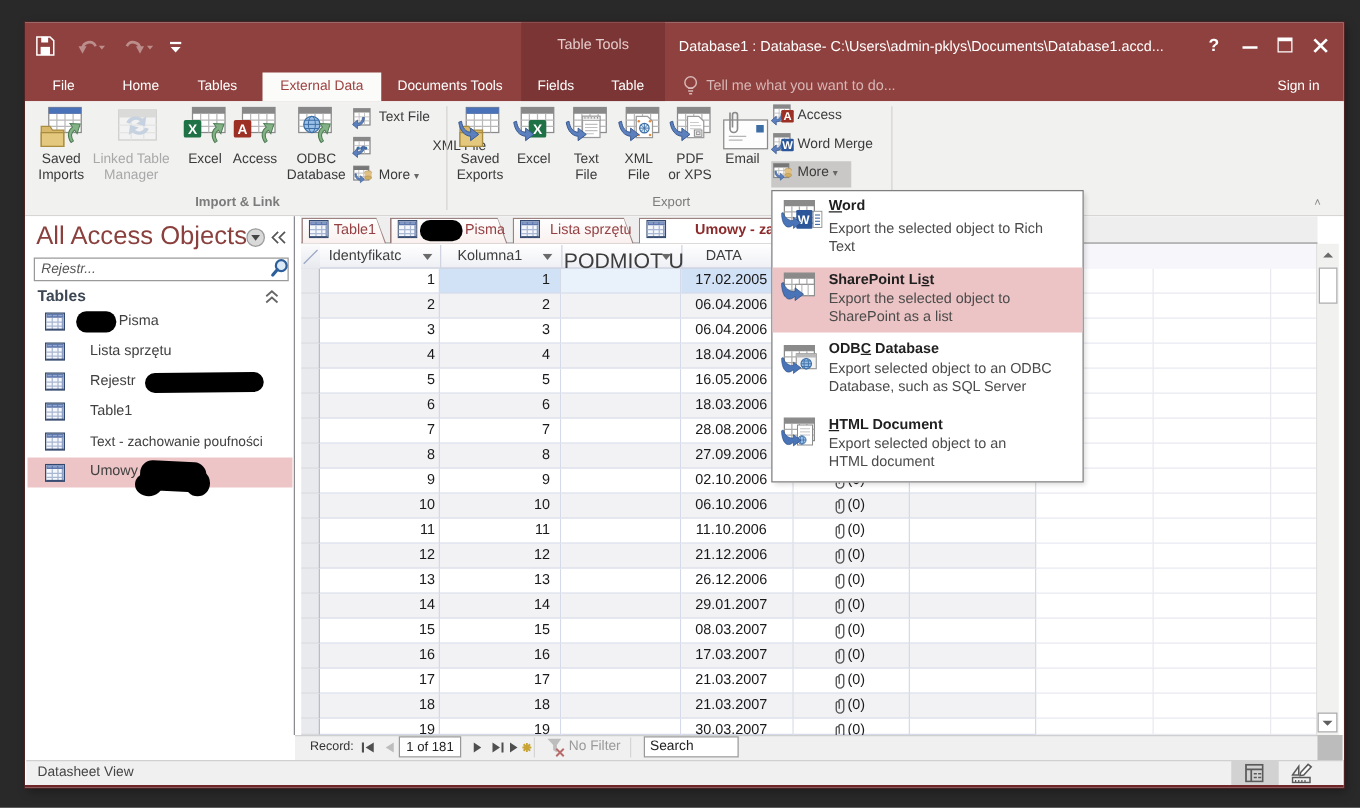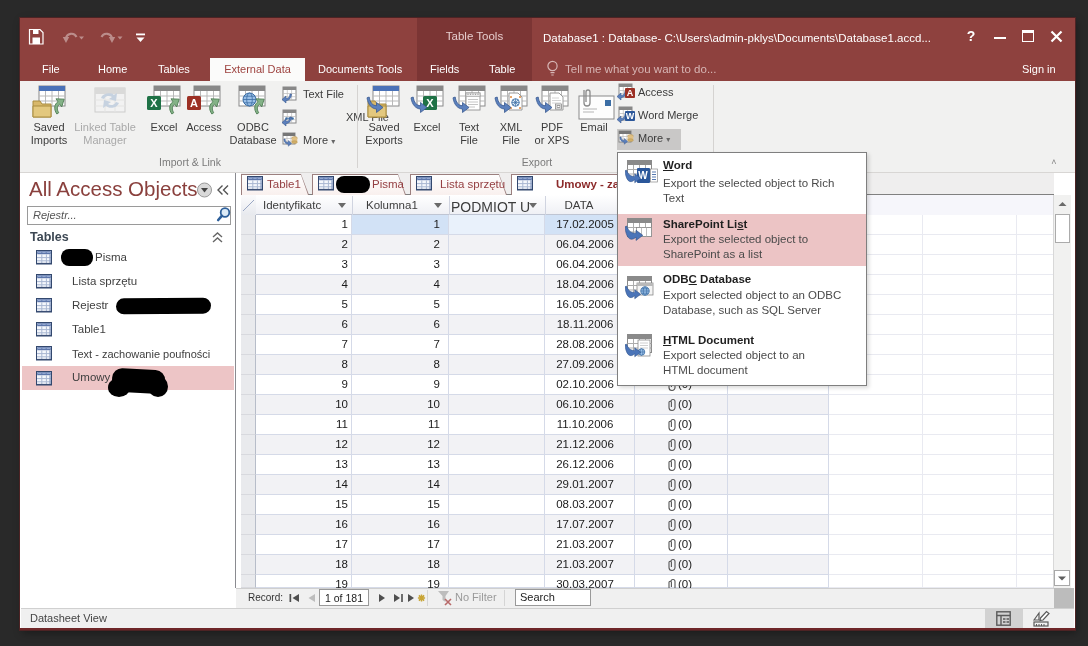--- a/index.html
+++ b/index.html
@@ -71,21 +71,21 @@
 </style>
 
 <div class="rlbl" style="left:26px;top:121px;width:46px;">Saved<br>Imports</div>
 <div class="rlbl" style="left:71px;top:121px;width:68px;color:#a9a9a9;">Linked Table<br>Manager</div>
 <div class="rlbl" style="left:141px;top:121px;width:46px;">Excel</div>
 <div class="rlbl" style="left:181px;top:121px;width:46px;">Access</div>
 <div class="rlbl" style="left:226px;top:121px;width:54px;">ODBC<br>Database</div>
 <div class="rsm" style="left:303px;top:88px;">Text File</div>
 <div class="rsm" style="left:303px;top:111px;margin-left:43px;">XML File</div>
 <div class="rsm" style="left:303px;top:134px;">More <span style="font-size:8px;color:#666;">▾</span></div>
-<div class="rgrp" style="left:140px;top:156px;width:100px;">Import &amp; Link</div>
+<div class="rgrp" style="left:140px;top:156px;width:100px;font-weight:bold;">Import &amp; Link</div>
 <div class="rdiv" style="left:357px;"></div>
 
 <div class="rlbl" style="left:361px;top:121px;width:46px;">Saved<br>Exports</div>
 <div class="rlbl" style="left:404px;top:121px;width:46px;">Excel</div>
 <div class="rlbl" style="left:446px;top:121px;width:46px;">Text<br>File</div>
 <div class="rlbl" style="left:488px;top:121px;width:46px;">XML<br>File</div>
 <div class="rlbl" style="left:529px;top:121px;width:46px;">PDF<br>or XPS</div>
 <div class="rlbl" style="left:571px;top:121px;width:46px;">Email</div>
 <div class="rsm" style="left:638px;top:86px;">Access</div>
 <div class="rsm" style="left:638px;top:109px;">Word Merge</div>
@@ -355,21 +355,21 @@
     <path d="M2 16 L13 16 Z" fill="#dcdfe6"></path>
   </svg>
 <div class="abs" style="left:352px;top:196px;width:1px;height:19px;background:#d0d4e0;"></div>
 <div class="abs" style="left:449px;top:196px;width:1px;height:19px;background:#d0d4e0;"></div>
 <div class="abs" style="left:545px;top:196px;width:1px;height:19px;background:#d0d4e0;"></div>
 <div class="abs" style="left:635px;top:196px;width:1px;height:19px;background:#d0d4e0;"></div>
 <div class="abs" style="left:728px;top:196px;width:1px;height:19px;background:#d0d4e0;"></div>
 <div class="abs" style="left:829px;top:196px;width:1px;height:19px;background:#d0d4e0;"></div>
 <div class="abs" style="left:263px;top:199px;font-size:11.5px;color:#3d3d3d;">Identyfikatc</div>
 <div class="abs" style="left:366px;top:199px;font-size:11.5px;color:#3d3d3d;">Kolumna1</div>
-<div class="abs" style="left:451px;top:199px;font-size:14px;color:#3d3d3d;text-align:right;">PODMIOT U</div>
+<div class="abs" style="left:451px;top:199px;font-size:17px;color:#3d3d3d;text-align:right;">PODMIOT U</div>
 <div class="abs" style="left:534px;top:199px;width:90px;text-align:center;font-size:11.5px;color:#3d3d3d;">DATA</div>
 <svg class="abs" style="left:338px;top:203px;" width="9" height="6">
     <path d="M0 0 L8 0 L4 5 Z" fill="#6a6a6a"></path>
   </svg>
 <svg class="abs" style="left:434px;top:203px;" width="9" height="6">
     <path d="M0 0 L8 0 L4 5 Z" fill="#6a6a6a"></path>
   </svg>
 <svg class="abs" style="left:529px;top:203px;" width="9" height="6">
     <path d="M0 0 L8 0 L4 5 Z" fill="#6a6a6a"></path>
   </svg>
@@ -453,21 +453,21 @@
 <div class="abs" style="left:241px;top:314.8px;width:15px;height:20.1px;background:#e9eaed;border-bottom:1px solid #d8d9de;border-right:1px solid #b7bdc9;"></div>
 <div class="abs" style="left:256px;top:314.8px;width:96px;height:20.1px;background:#f2f2f5;border-bottom:1px solid #d5dae8;border-right:1px solid #d5dae8;"></div>
 <div class="abs" style="left:352px;top:314.8px;width:97px;height:20.1px;background:#f2f2f5;border-bottom:1px solid #d5dae8;border-right:1px solid #d5dae8;"></div>
 <div class="abs" style="left:449px;top:314.8px;width:96px;height:20.1px;background:#f2f2f5;border-bottom:1px solid #d5dae8;border-right:1px solid #d5dae8;"></div>
 <div class="abs" style="left:545px;top:314.8px;width:90px;height:20.1px;background:#f2f2f5;border-bottom:1px solid #d5dae8;border-right:1px solid #d5dae8;"></div>
 <div class="abs" style="left:635px;top:314.8px;width:93px;height:20.1px;background:#f2f2f5;border-bottom:1px solid #d5dae8;border-right:1px solid #d5dae8;"></div>
 <div class="abs" style="left:728px;top:314.8px;width:101px;height:20.1px;background:#f2f2f5;border-bottom:1px solid #d5dae8;border-right:1px solid #d5dae8;"></div>
 <div class="abs" style="left:829px;top:333.8px;width:224px;height:1px;background:#e9eaf1;"></div>
 <div class="abs" style="left:256px;top:317.8px;width:92px;text-align:right;font-size:11.5px;color:#1a1a1a;">6</div>
 <div class="abs" style="left:352px;top:317.8px;width:88px;text-align:right;font-size:11.5px;color:#1a1a1a;">6</div>
-<div class="abs" style="left:542px;top:317.8px;width:86px;text-align:center;font-size:11.5px;color:#1a1a1a;">18.11.2006</div>
+<div class="abs" style="left:542px;top:317.8px;width:86px;text-align:center;font-size:11.5px;color:#1a1a1a;">18.03.2006</div>
 <div class="abs" style="left:668px;top:317.8px;"><svg width="10" height="14" viewBox="0 0 10 14">
       <path d="M3 3.5 a2 2 0 0 1 4 0 v6 a3 3 0 0 1 -6 0 v-5 a1.2 1.2 0 0 1 2.4 0 v4.5" fill="none" stroke="#555" stroke-width="1.1"></path>
     </svg></div>
 <div class="abs" style="left:678px;top:317.8px;font-size:11.5px;color:#1a1a1a;">(0)</div>
 <div class="abs" style="left:241px;top:334.8px;width:15px;height:20.1px;background:#e9eaed;border-bottom:1px solid #d8d9de;border-right:1px solid #b7bdc9;"></div>
 <div class="abs" style="left:256px;top:334.8px;width:96px;height:20.1px;background:#ffffff;border-bottom:1px solid #d5dae8;border-right:1px solid #d5dae8;"></div>
 <div class="abs" style="left:352px;top:334.8px;width:97px;height:20.1px;background:#ffffff;border-bottom:1px solid #d5dae8;border-right:1px solid #d5dae8;"></div>
 <div class="abs" style="left:449px;top:334.8px;width:96px;height:20.1px;background:#ffffff;border-bottom:1px solid #d5dae8;border-right:1px solid #d5dae8;"></div>
 <div class="abs" style="left:545px;top:334.8px;width:90px;height:20.1px;background:#ffffff;border-bottom:1px solid #d5dae8;border-right:1px solid #d5dae8;"></div>
 <div class="abs" style="left:635px;top:334.8px;width:93px;height:20.1px;background:#ffffff;border-bottom:1px solid #d5dae8;border-right:1px solid #d5dae8;"></div>
@@ -603,21 +603,21 @@
 <div class="abs" style="left:241px;top:515.2px;width:15px;height:20.0px;background:#e9eaed;border-bottom:1px solid #d8d9de;border-right:1px solid #b7bdc9;"></div>
 <div class="abs" style="left:256px;top:515.2px;width:96px;height:20.0px;background:#f2f2f5;border-bottom:1px solid #d5dae8;border-right:1px solid #d5dae8;"></div>
 <div class="abs" style="left:352px;top:515.2px;width:97px;height:20.0px;background:#f2f2f5;border-bottom:1px solid #d5dae8;border-right:1px solid #d5dae8;"></div>
 <div class="abs" style="left:449px;top:515.2px;width:96px;height:20.0px;background:#f2f2f5;border-bottom:1px solid #d5dae8;border-right:1px solid #d5dae8;"></div>
 <div class="abs" style="left:545px;top:515.2px;width:90px;height:20.0px;background:#f2f2f5;border-bottom:1px solid #d5dae8;border-right:1px solid #d5dae8;"></div>
 <div class="abs" style="left:635px;top:515.2px;width:93px;height:20.0px;background:#f2f2f5;border-bottom:1px solid #d5dae8;border-right:1px solid #d5dae8;"></div>
 <div class="abs" style="left:728px;top:515.2px;width:101px;height:20.0px;background:#f2f2f5;border-bottom:1px solid #d5dae8;border-right:1px solid #d5dae8;"></div>
 <div class="abs" style="left:829px;top:534.3px;width:224px;height:1px;background:#e9eaf1;"></div>
 <div class="abs" style="left:256px;top:518.2px;width:92px;text-align:right;font-size:11.5px;color:#1a1a1a;">16</div>
 <div class="abs" style="left:352px;top:518.2px;width:88px;text-align:right;font-size:11.5px;color:#1a1a1a;">16</div>
-<div class="abs" style="left:542px;top:518.2px;width:86px;text-align:center;font-size:11.5px;color:#1a1a1a;">17.07.2007</div>
+<div class="abs" style="left:542px;top:518.2px;width:86px;text-align:center;font-size:11.5px;color:#1a1a1a;">17.03.2007</div>
 <div class="abs" style="left:668px;top:518.2px;"><svg width="10" height="14" viewBox="0 0 10 14">
       <path d="M3 3.5 a2 2 0 0 1 4 0 v6 a3 3 0 0 1 -6 0 v-5 a1.2 1.2 0 0 1 2.4 0 v4.5" fill="none" stroke="#555" stroke-width="1.1"></path>
     </svg></div>
 <div class="abs" style="left:678px;top:518.2px;font-size:11.5px;color:#1a1a1a;">(0)</div>
 <div class="abs" style="left:241px;top:535.3px;width:15px;height:20.1px;background:#e9eaed;border-bottom:1px solid #d8d9de;border-right:1px solid #b7bdc9;"></div>
 <div class="abs" style="left:256px;top:535.3px;width:96px;height:20.1px;background:#ffffff;border-bottom:1px solid #d5dae8;border-right:1px solid #d5dae8;"></div>
 <div class="abs" style="left:352px;top:535.3px;width:97px;height:20.1px;background:#ffffff;border-bottom:1px solid #d5dae8;border-right:1px solid #d5dae8;"></div>
 <div class="abs" style="left:449px;top:535.3px;width:96px;height:20.1px;background:#ffffff;border-bottom:1px solid #d5dae8;border-right:1px solid #d5dae8;"></div>
 <div class="abs" style="left:545px;top:535.3px;width:90px;height:20.1px;background:#ffffff;border-bottom:1px solid #d5dae8;border-right:1px solid #d5dae8;"></div>
 <div class="abs" style="left:635px;top:535.3px;width:93px;height:20.1px;background:#ffffff;border-bottom:1px solid #d5dae8;border-right:1px solid #d5dae8;"></div>

